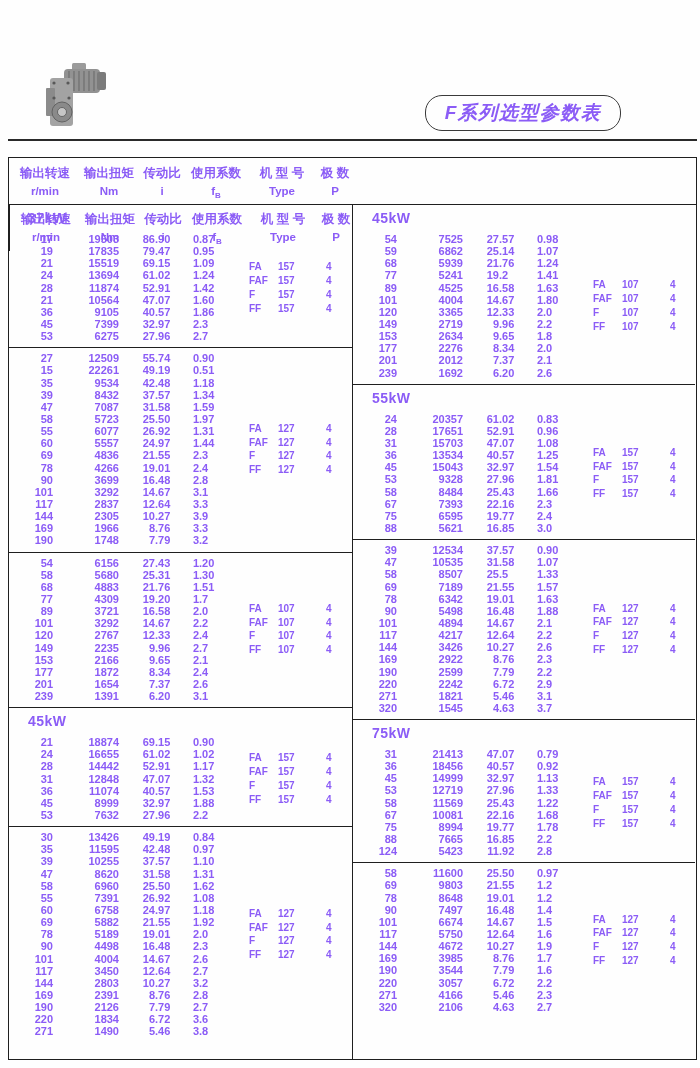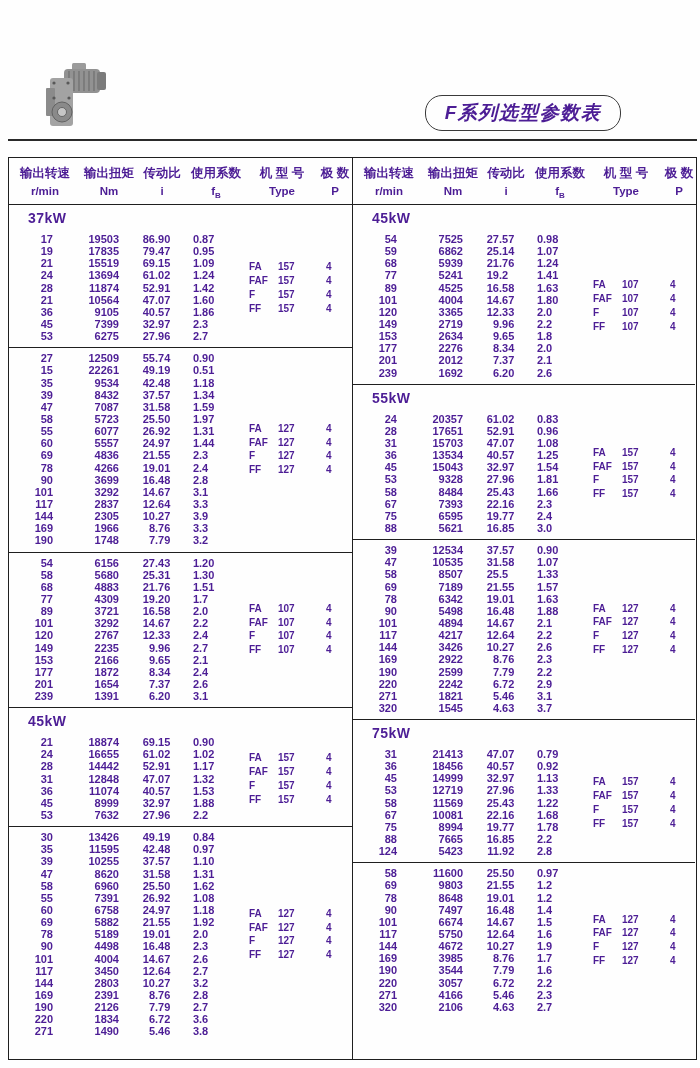--- a/index.html
+++ b/index.html
@@ -1,25 +1,25 @@
 <!DOCTYPE html>
 <html><head>
 <meta charset="utf-8">
 <style>
   html,body{margin:0;padding:0;background:#fff;}
   .page{position:relative;width:700px;height:1068px;background:#fefefe;overflow:hidden;
-        font-family:"Liberation Sans","DejaVu Sans",sans-serif;color:#4c1d95;}
+        font-family:"Liberation Sans","DejaVu Sans",sans-serif;color:#8b5cf6;}
   .motor{position:absolute;left:38px;top:62px;}
   .title-pill{position:absolute;left:425px;top:95px;width:194px;height:34px;
         border:1.7px solid #3a3a3a;border-radius:17px;display:flex;align-items:center;
         justify-content:center;font-style:italic;font-weight:bold;font-size:19px;letter-spacing:1.5px;}
   .rule{position:absolute;left:8px;top:139px;width:689px;height:2.2px;background:#2a2a2a;}
   .tablebox{position:absolute;left:8px;top:157px;width:689px;height:903px;
         border:1.4px solid #1f1f1f;box-sizing:border-box;overflow:hidden;}
-  .theader{display:flex;height:47px;border-bottom:1.3px solid #1f1f1f;box-sizing:border-box;}
+  .theader{display:flex;height:47px;border-bottom:1.3px solid #1f1f1f;box-sizing:border-box;flex-direction:column;}
   .hhalf{width:343px;display:flex;padding:5px 0 0 0;box-sizing:border-box;}
   .hhalf.second{border-left:1.3px solid #1f1f1f;}
   .hcell{text-align:center;}
   .hcell:nth-child(1){width:72px;}
   .hcell:nth-child(2){width:56px;}
   .hcell:nth-child(3){width:50px;}
   .hcell:nth-child(4){width:58px;}
   .hcell:nth-child(5){width:74px;}
   .hcell:nth-child(6){width:32px;}
   .hcn{font-size:12.5px;font-weight:bold;line-height:20px;white-space:nowrap;}

